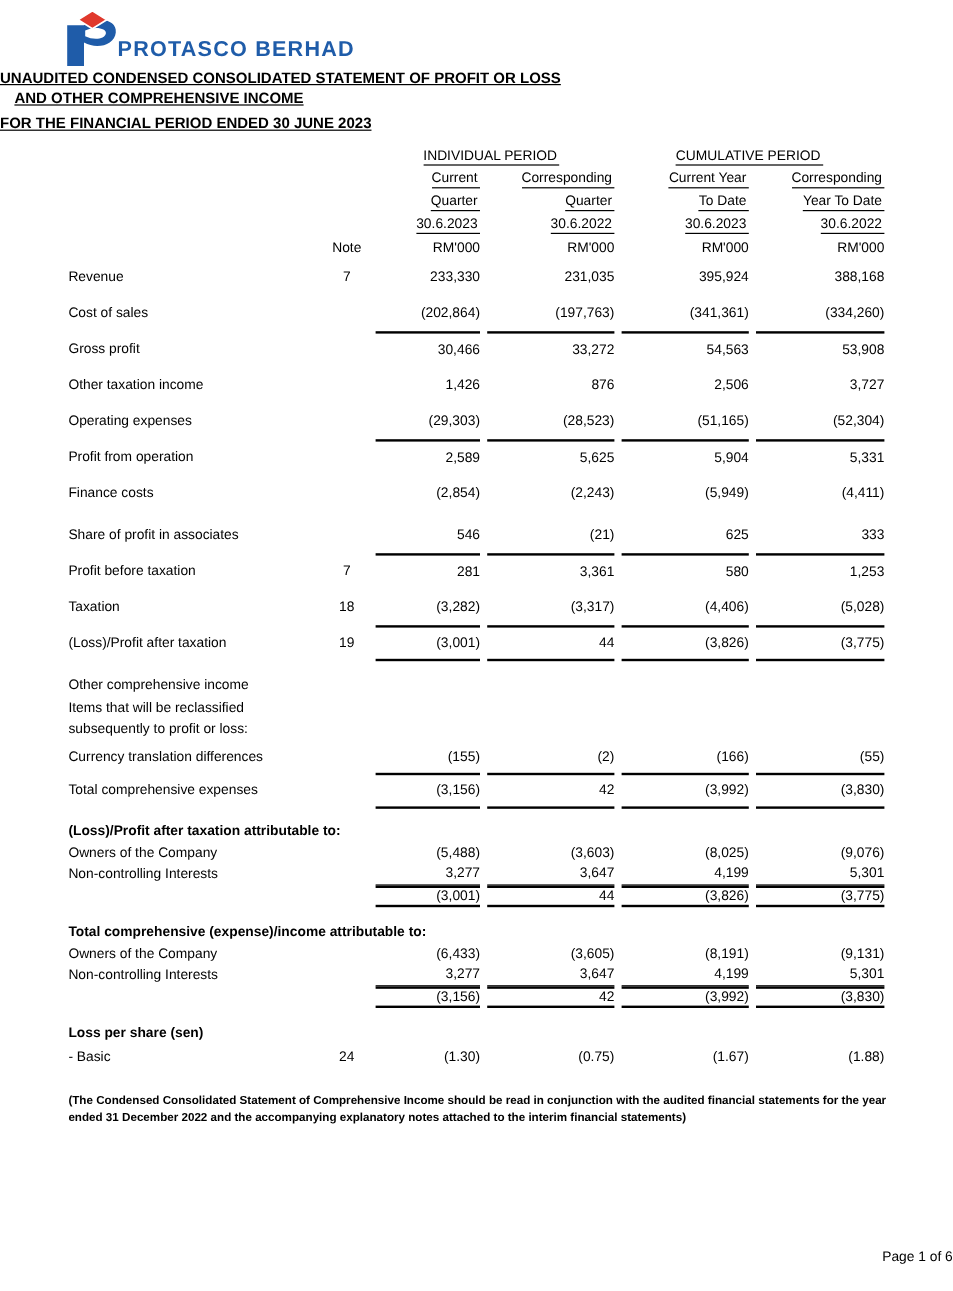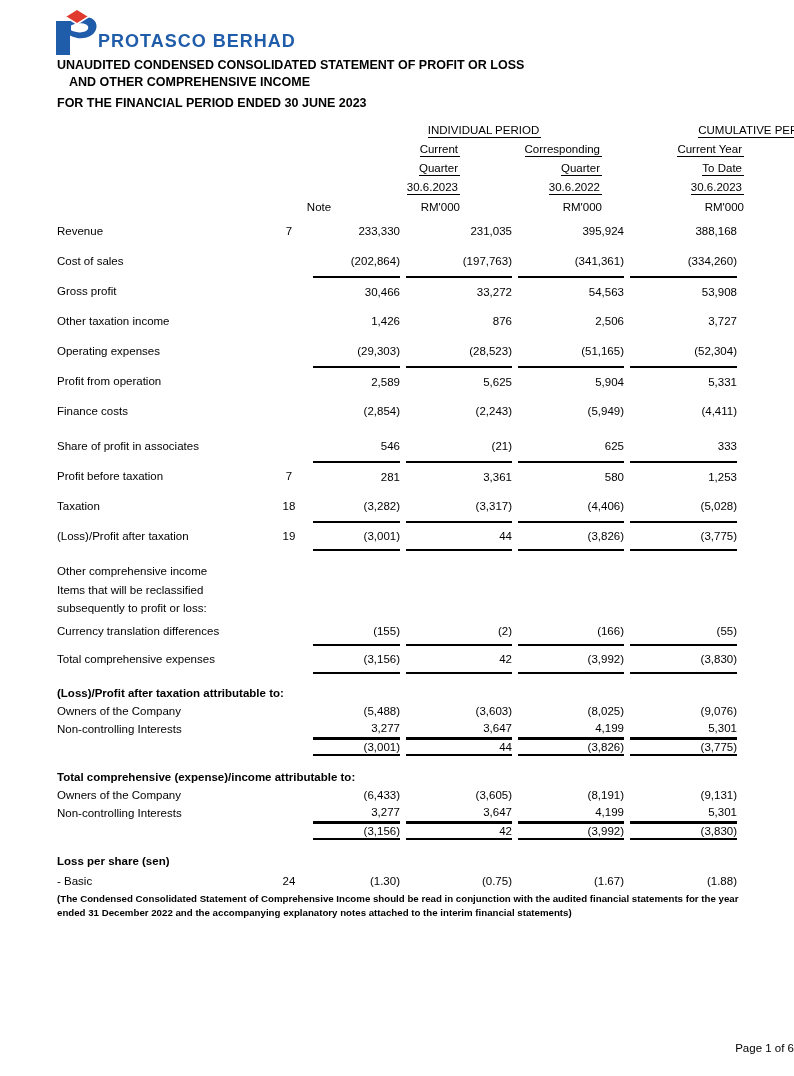--- a/index.html
+++ b/index.html
@@ -4,29 +4,29 @@
 <style>
   * { box-sizing: border-box; margin: 0; padding: 0; }
   html,body { background:#fff; }
   body { font-family: "Liberation Sans", sans-serif; color:#000; }
   .page { position:relative; width:794px; height:1076px; background:#fff; overflow:hidden; }
 
   
   .logo-row { display:flex; align-items:flex-end; gap:0; margin:8px 0 0 50px; height:47px; }
   .brand { color:#1F5CA9; font-weight:bold; font-size:18px; letter-spacing:1px; padding-bottom:3px; }
 
-  .titles { margin-left:57px; margin-top:2px; }
+  .titles { margin-top:2px;text-decoration:underline; }
   .title-line { font-weight:bold; font-size:12.5px; line-height:17px; }
   .title-line.indent { padding-left:12px; }
   .title-line.gap { margin-top:4px; }
 
   
   .grid-row { display:grid; grid-template-columns:214px 36px 93px 112px 112px 113px; width:680px; margin-left:57px; }
   .thead { margin-top:9px; }
-  .h19 { height:19px;gap:30px; }
+  .h19 { height:19px; }
   .h30 { height:30px; }
   .h26 { height:26px; }
   .h18 { height:18px; }
   .h22 { height:22px; }
 
   .lbl  { display:flex; align-items:center; font-size:11.5px; }
   .note { display:flex; align-items:center; justify-content:center; font-size:11.5px; }
   .num  { display:flex; align-items:center; justify-content:flex-end; font-size:11.5px; margin-left:6px; }
 
   .grp  { grid-column:3/5; display:flex; align-items:center; justify-content:center; font-size:11.5px; }
@@ -39,21 +39,21 @@
   .r-thin .num { border-bottom:1px solid #000; }
 
   .mt5  { margin-top:5px; }
   .mt10 { margin-top:10px; }
   .mt12 { margin-top:12px; }
   .sec-head-row .lbl-wide { grid-column:1/7; display:flex; align-items:center; font-weight:bold; font-size:11.5px; }
 
   .oci { margin-left:57px; margin-top:11px; }
   .oci div { font-size:11.5px; line-height:18.5px; }
 
-  .footnote { margin-left:57px; font-weight:bold; font-size:9.7px; line-height:14px; white-space:nowrap; }
+  .footnote { margin-left:57px; margin-top:19px; font-weight:bold; font-size:9.7px; line-height:14px; white-space:nowrap; }
 
   .page-footer { position:absolute; bottom:22px; left:0; width:100%; text-align:right; font-size:11.5px; }
 </style>
 </head>
 <body>
 
 <div class="page">
 
   <div class="logo-row">
     <svg width="48" height="47" viewBox="0 0 48 47">

